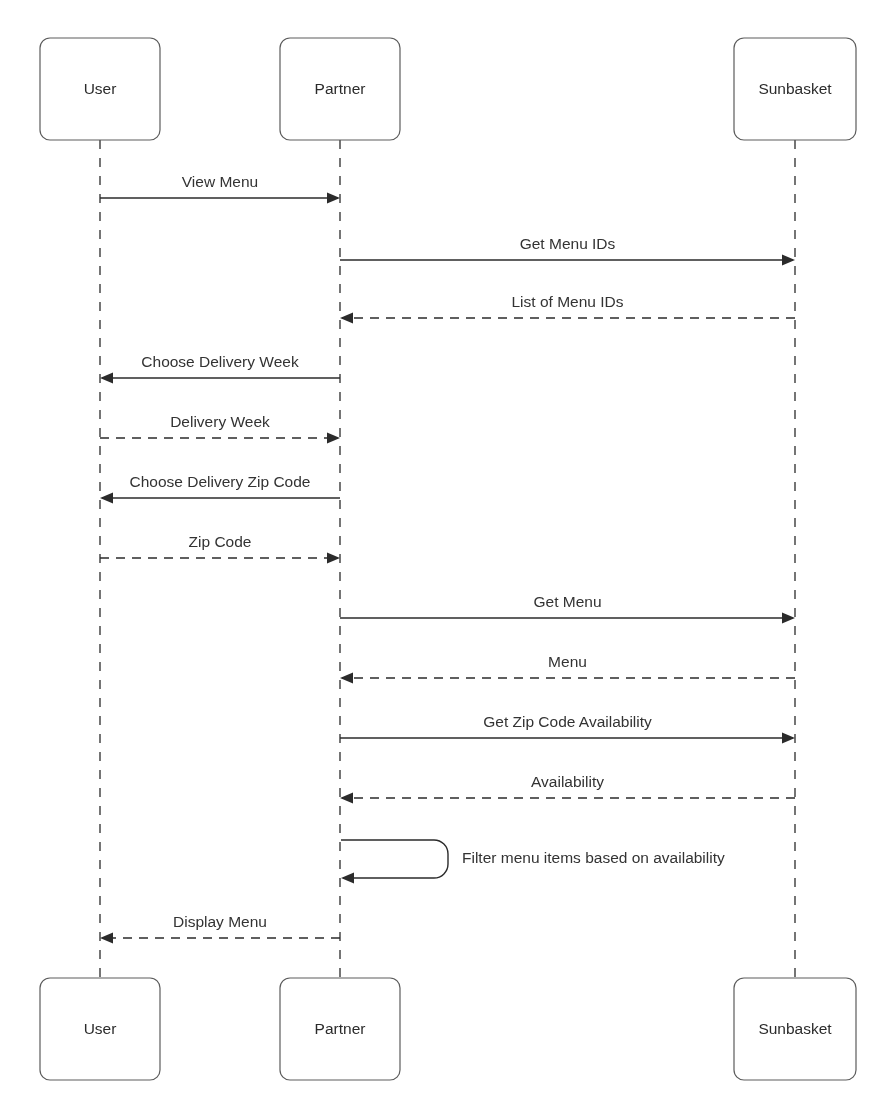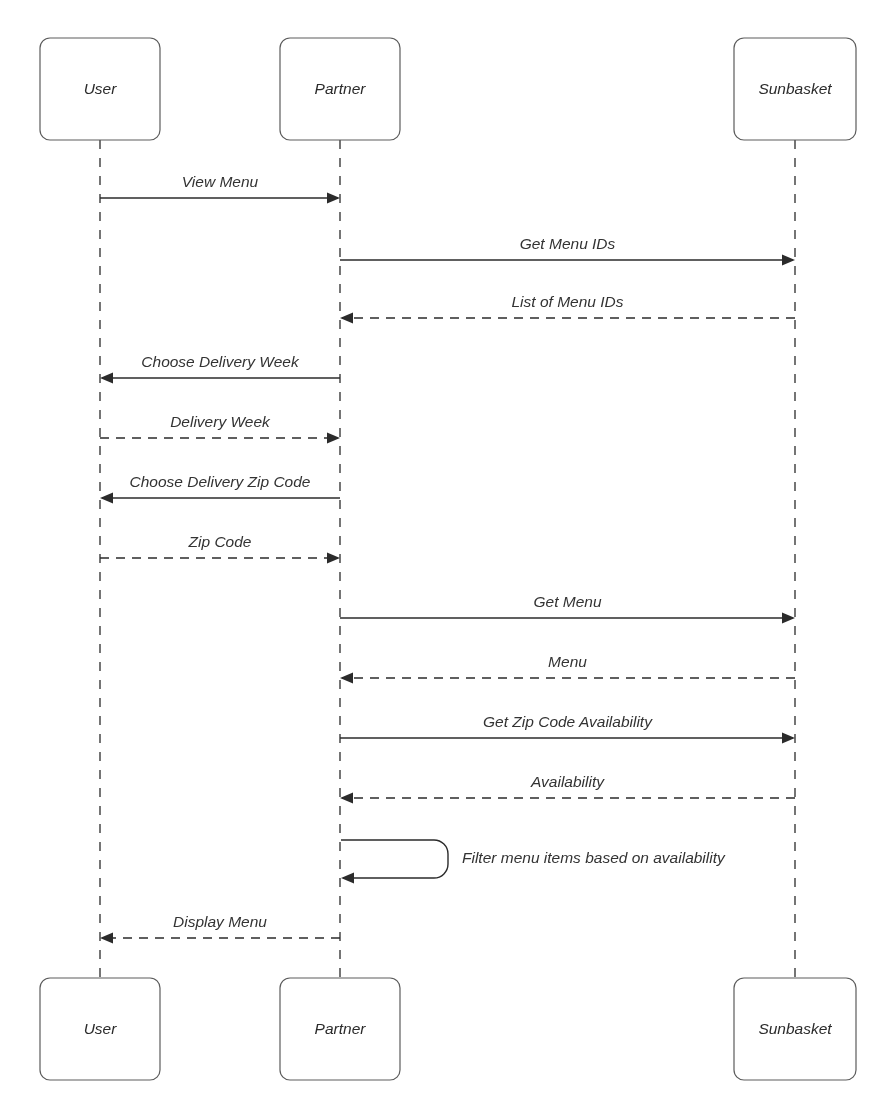--- a/index.html
+++ b/index.html
@@ -14,21 +14,20 @@
     font-family: "Liberation Sans", sans-serif;
     position: relative;
     overflow: hidden;
   }
   #diagram-root {
     position: absolute;
     left: 0;
     top: 0;
     width: 894px;
     height: 1120px;
-    font-style: italic;
   }
   svg.diagram-canvas {
     display: block;
     width: 894px;
     height: 1120px;
   }
   .actor-box-rect {
     fill: #ffffff;
     stroke: #5c5c5c;
     stroke-width: 1.2;

